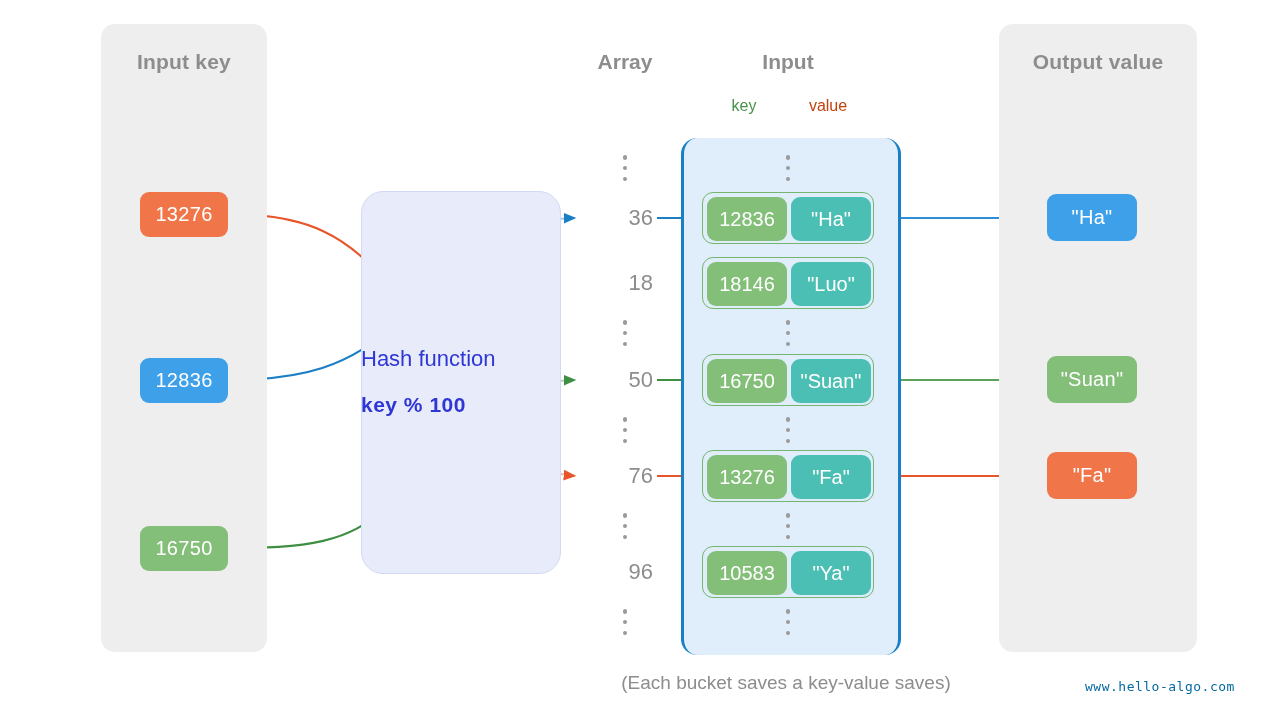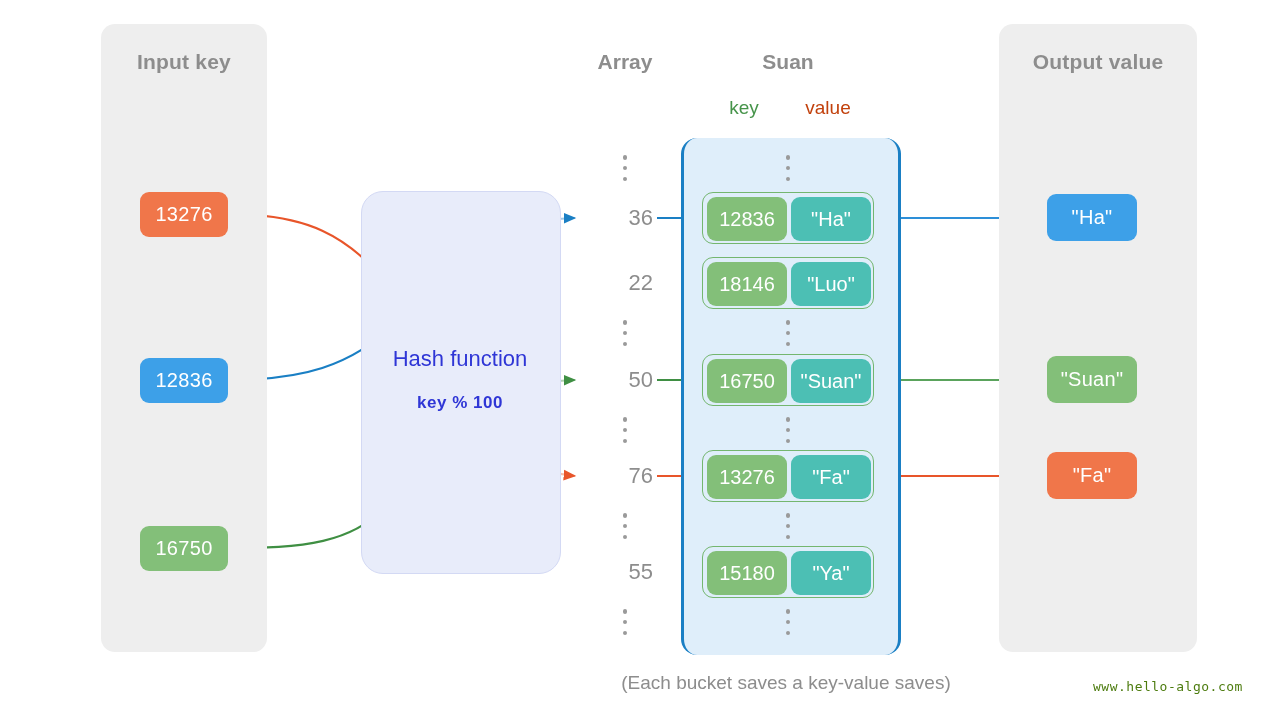--- a/index.html
+++ b/index.html
@@ -25,30 +25,30 @@
     display:flex;align-items:center;justify-content:center;
     font-size:20px;letter-spacing:.3px;
   }
 
   
   .hashbox{
     position:absolute;background:#e8ecfa;border:1.5px solid #d3d9f4;
     border-radius:22px;
   }
   .hash-label{
-    position:absolute;width:100%;text-align:center;color:#2f36d6;
+    position:absolute;width:100%;color:#2f36d6;
   }
   .hash-label.l1{font-size:22px;font-weight:normal;}
-  .hash-label.l2{font-size:17px;font-weight:bold;letter-spacing:.5px;}
+  .hash-label.l2{font-size:21px;font-weight:bold;letter-spacing:.5px;}
 
   
   .col-head{
     position:absolute;text-align:center;font-size:21px;font-weight:bold;color:#8d8d8d;
   }
-  .sub-head{position:absolute;text-align:center;font-size:19px;}
+  .sub-head{position:absolute;text-align:center;font-size:16px;}
   .sub-head.key{color:#46944a;}
   .sub-head.value{color:#c2410c;}
 
   
   .idx{
     position:absolute;width:56px;text-align:right;
     font-size:22px;color:#8d8d8d;
   }
 
   
@@ -70,22 +70,22 @@
   .bucket .kbox,.bucket .vbox{
     position:absolute;top:4px;height:44px;border-radius:9px;
     display:flex;align-items:center;justify-content:center;
     color:#ffffff;font-size:20px;
   }
   .bucket .kbox{left:4px;width:80px;background:#83bf79;}
   .bucket .vbox{left:88px;width:80px;background:#4cbfb4;}
 
   
   .caption{position:absolute;font-size:19px;color:#8d8d8d;text-align:center;}
-  .watermark{position:absolute;font-size:13px;color:#4d7c0f;
-             font-family:"DejaVu Sans Mono","Liberation Mono",monospace;letter-spacing:.5px;margin-left:8px;}
+  .watermark{position:absolute;font-size:13px;color:#0369a1;
+             font-family:"DejaVu Sans Mono","Liberation Mono",monospace;letter-spacing:.5px;}
 
   svg.overlay{position:absolute;left:0;top:0;width:1280px;height:720px;overflow:visible;}
 </style>
 </head>
 <body>
 
 <div id="stage">
 
   <svg class="overlay">
     <defs>
@@ -138,49 +138,49 @@
 
   <div class="pill" style="left:140px;top:192px;width:88px;height:45px;background:#f0764a;">13276</div>
   <div class="pill" style="left:140px;top:358px;width:88px;height:45px;background:#3da0e8;">12836</div>
   <div class="pill" style="left:140px;top:526px;width:88px;height:45px;background:#83bf79;">16750</div>
 
   <div class="hashbox" style="left:361px;top:191px;width:198px;height:381px;"></div>
   <div class="hash-label l1" style="left:361px;top:346px;width:198px;">Hash function</div>
   <div class="hash-label l2" style="left:361px;top:393px;width:198px;">key % 100</div>
 
   <div class="col-head" style="left:569px;top:50px;width:112px;">Array</div>
-  <div class="col-head" style="left:732px;top:50px;width:112px;">Suan</div>
+  <div class="col-head" style="left:732px;top:50px;width:112px;">Input</div>
   <div class="sub-head key" style="left:706px;top:97px;width:76px;">key</div>
   <div class="sub-head value" style="left:790px;top:97px;width:76px;">value</div>
 
   <div class="vdots" style="left:618px;top:155px;">
       <i></i>
       <i></i>
       <i></i>
     </div>
   <div class="idx" style="left:597px;top:205px;">36</div>
-  <div class="idx" style="left:597px;top:270px;">22</div>
+  <div class="idx" style="left:597px;top:270px;">18</div>
   <div class="vdots" style="left:618px;top:320px;">
       <i></i>
       <i></i>
       <i></i>
     </div>
   <div class="idx" style="left:597px;top:367px;">50</div>
   <div class="vdots" style="left:618px;top:417px;">
       <i></i>
       <i></i>
       <i></i>
     </div>
   <div class="idx" style="left:597px;top:463px;">76</div>
   <div class="vdots" style="left:618px;top:513px;">
       <i></i>
       <i></i>
       <i></i>
     </div>
-  <div class="idx" style="left:597px;top:559px;">55</div>
+  <div class="idx" style="left:597px;top:559px;">96</div>
   <div class="vdots" style="left:618px;top:609px;">
       <i></i>
       <i></i>
       <i></i>
     </div>
 
   <div class="array-box" style="left:681px;top:138px;width:214px;height:517px;"></div>
 
   <div class="vdots" style="left:781px;top:155px;">
       <i></i>
@@ -220,21 +220,21 @@
     <div class="vbox">"Fa"</div>
   </div>
 
   <div class="vdots" style="left:781px;top:513px;">
       <i></i>
       <i></i>
       <i></i>
     </div>
 
   <div class="bucket" style="left:702px;top:546px;width:172px;height:52px;">
-    <div class="kbox">15180</div>
+    <div class="kbox">10583</div>
     <div class="vbox">"Ya"</div>
   </div>
 
   <div class="vdots" style="left:781px;top:609px;">
       <i></i>
       <i></i>
       <i></i>
     </div>
 
   <div class="panel" style="left:999px;top:24px;width:198px;height:628px;"></div>

